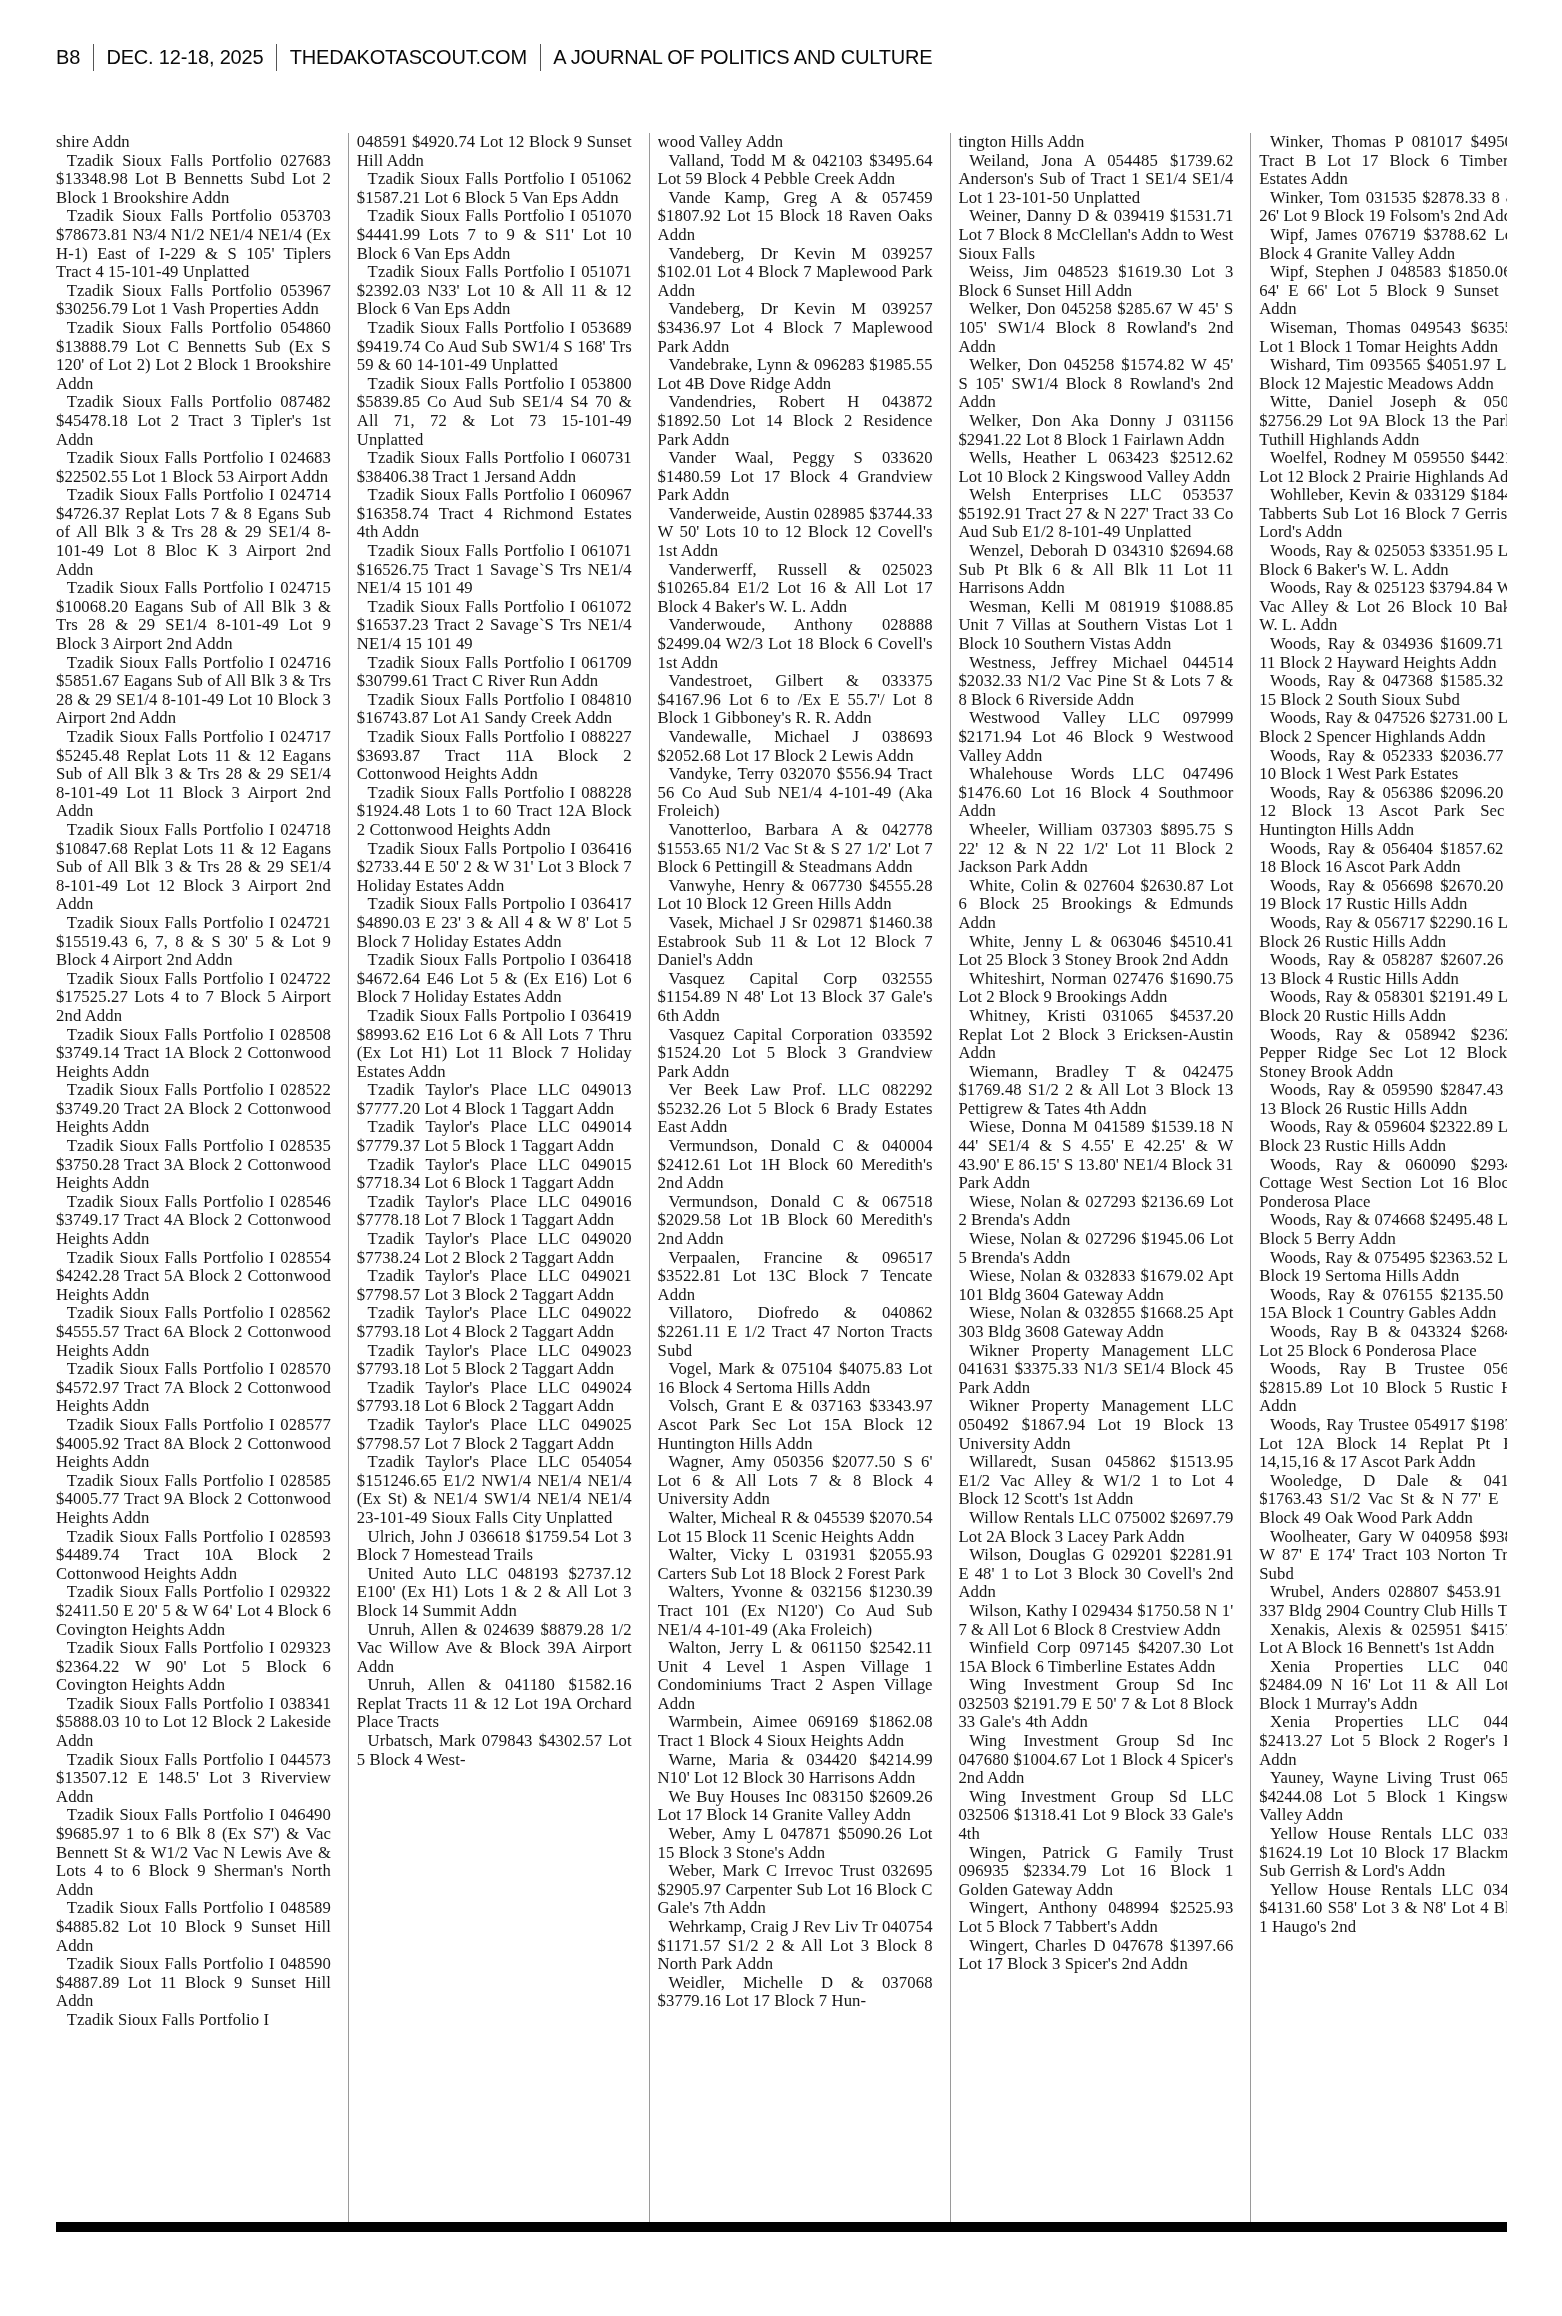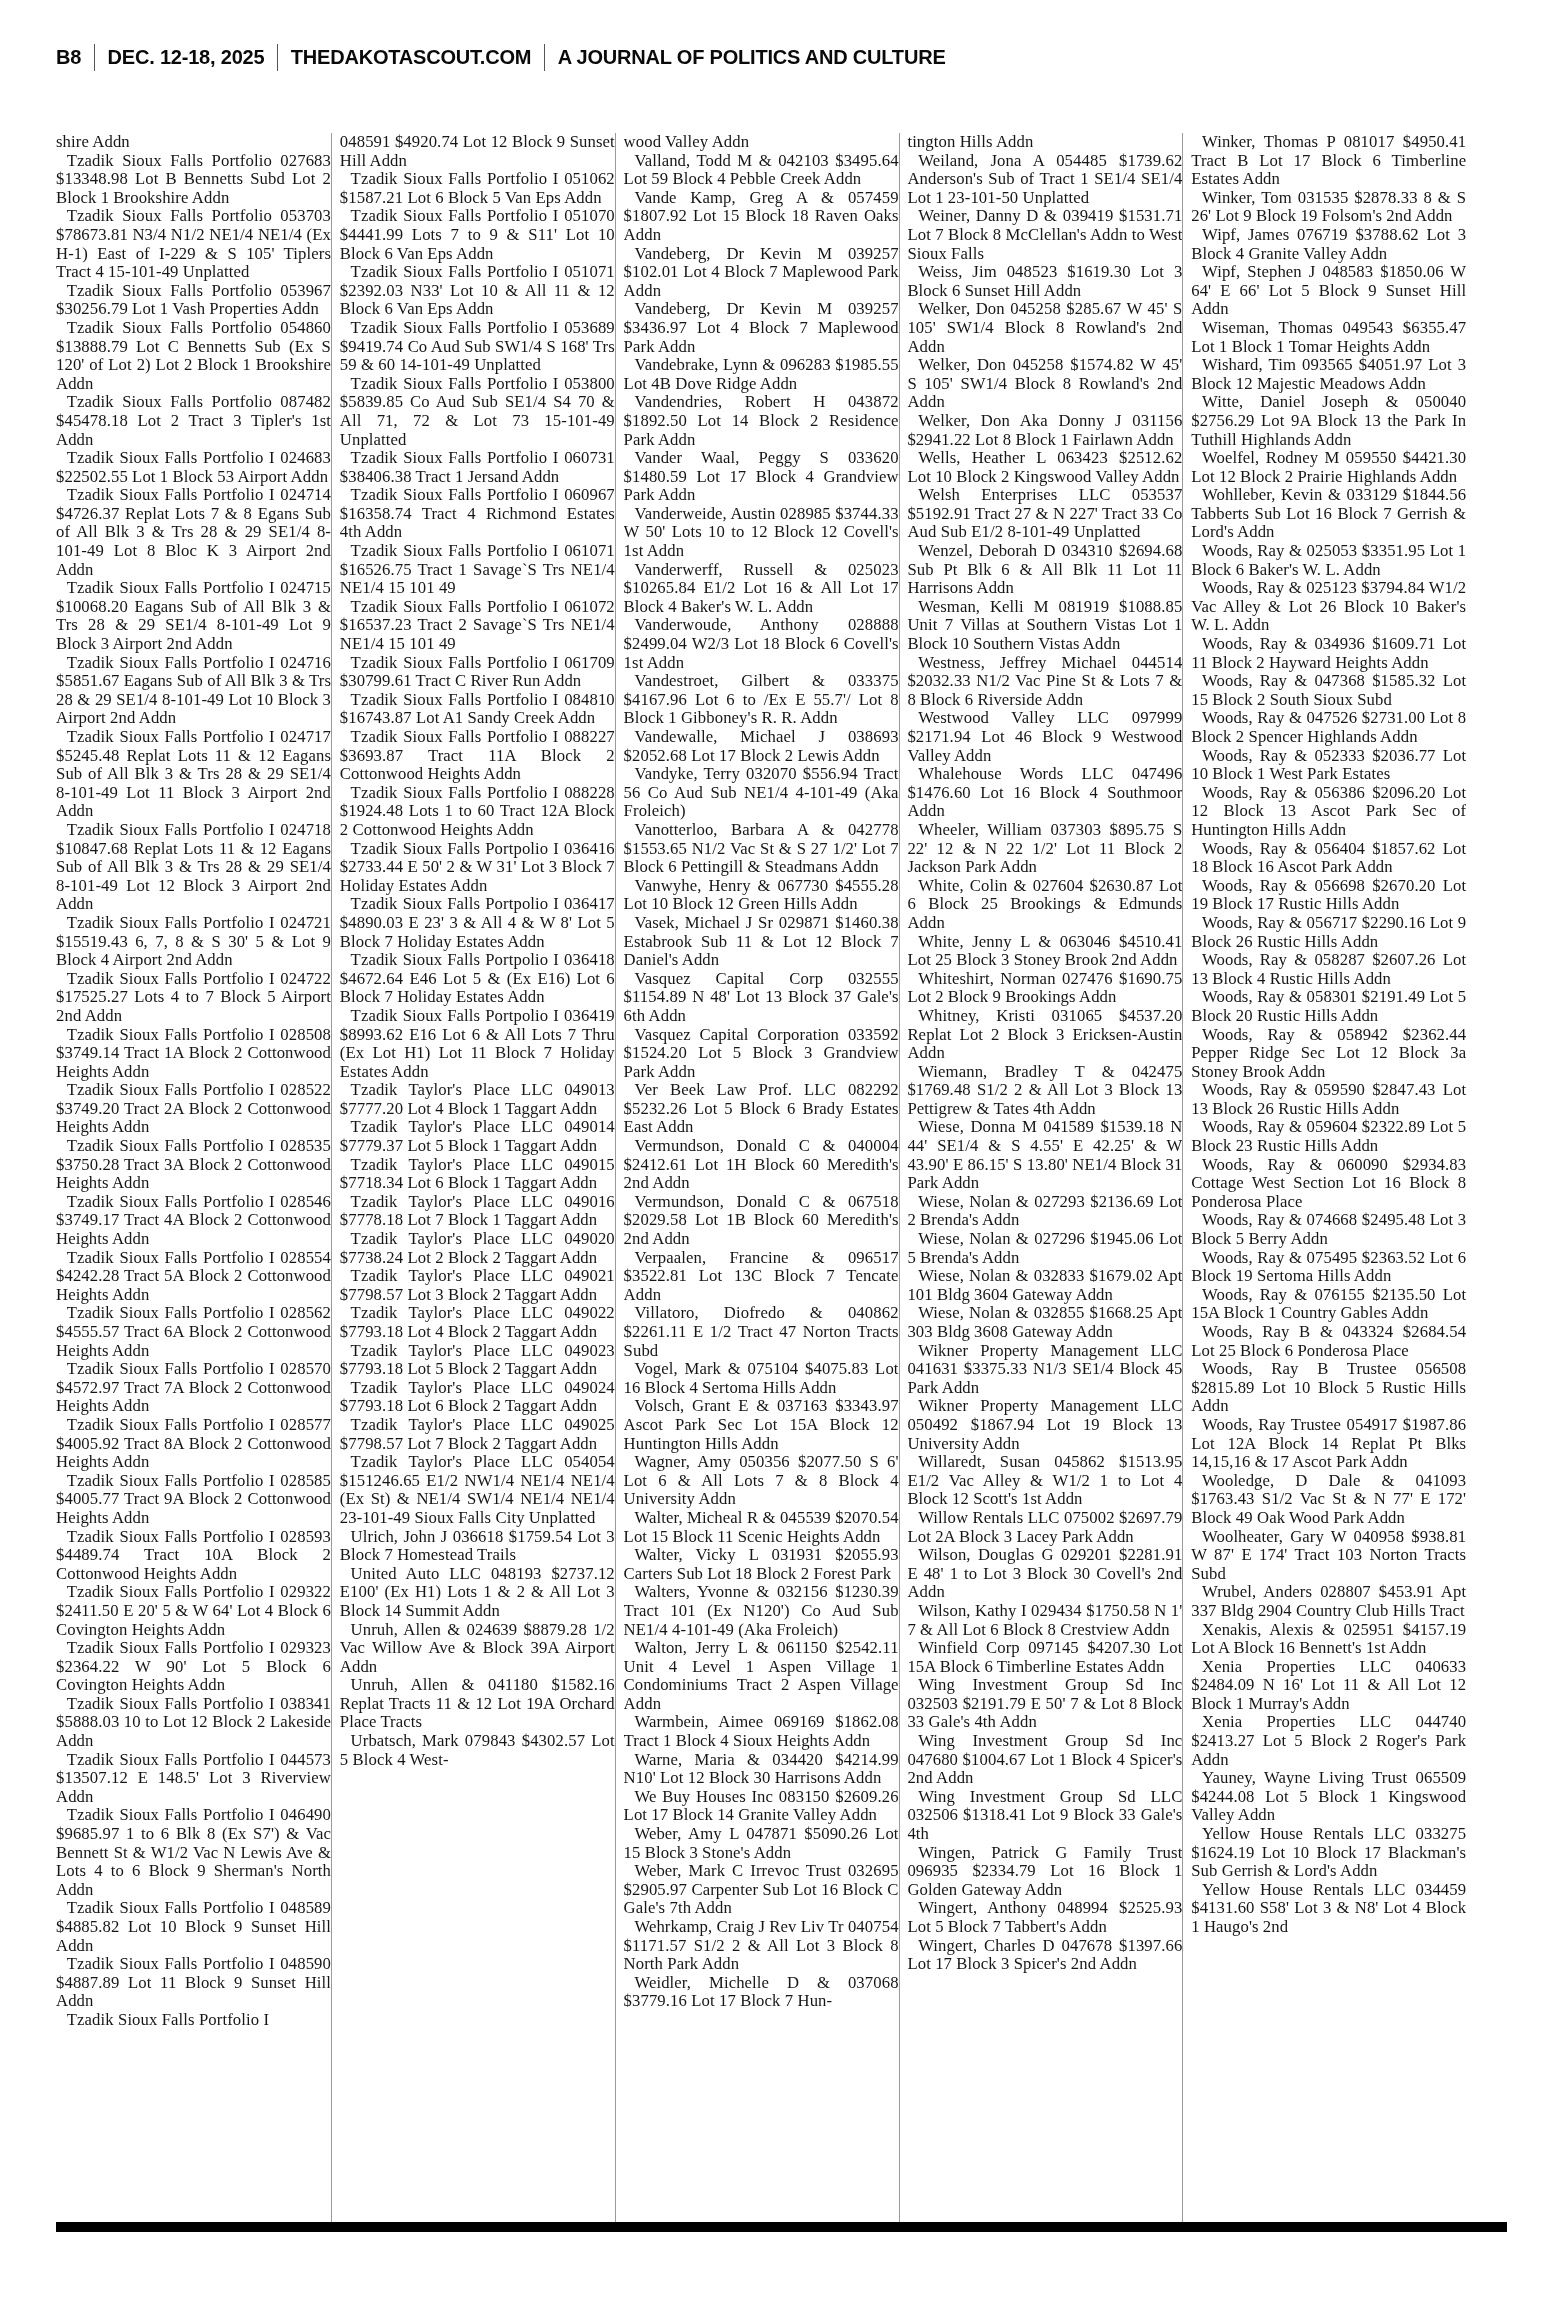--- a/index.html
+++ b/index.html
@@ -8,32 +8,32 @@
     background: #ffffff;
     color: #161616;
     font-family: "Liberation Serif", serif;
     position: relative;
     overflow: hidden;
   }
   .masthead {
     position: absolute; left: 56px; top: 44px;
     display: flex; align-items: center; gap: 12.7px;
     font-family: "Liberation Sans", sans-serif;
-    font-weight: bold; font-size: 20px; letter-spacing: -0.2px;
+    font-weight: normal; font-size: 20px; letter-spacing: -0.2px;
     white-space: nowrap; color: #0a0a0a;
   }
   .hdr-sep { width: 1px; height: 26.5px; background: #555; align-self: center; }
   .cols {
     position: absolute; left: 56px; top: 133px;
     width: 1451px; height: 2089px;
     display: flex; overflow: hidden;
   }
   .col {
     flex: 0 0 275px; width: 275px; height: 100%;
-    padding-right: 0; margin-right: 7.8px;
+    padding-right: 17px; margin-right: 7.8px;
     border-right: 1px solid #9a9a9a;
     overflow: hidden;
   }
   .col:last-child { border-right: none; margin-right: 4px; padding-right: 0; }
   .entry {
     margin: 0;
     font-size: 16.7px; line-height: 18.6px;
     letter-spacing: 0.1px;
     text-align: justify;
     text-indent: 10.8px;

